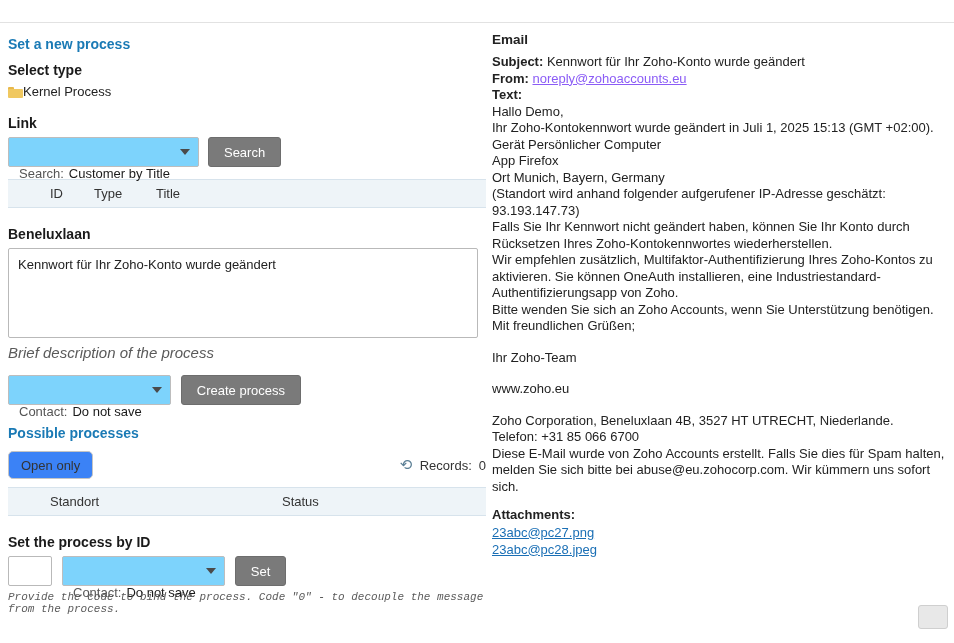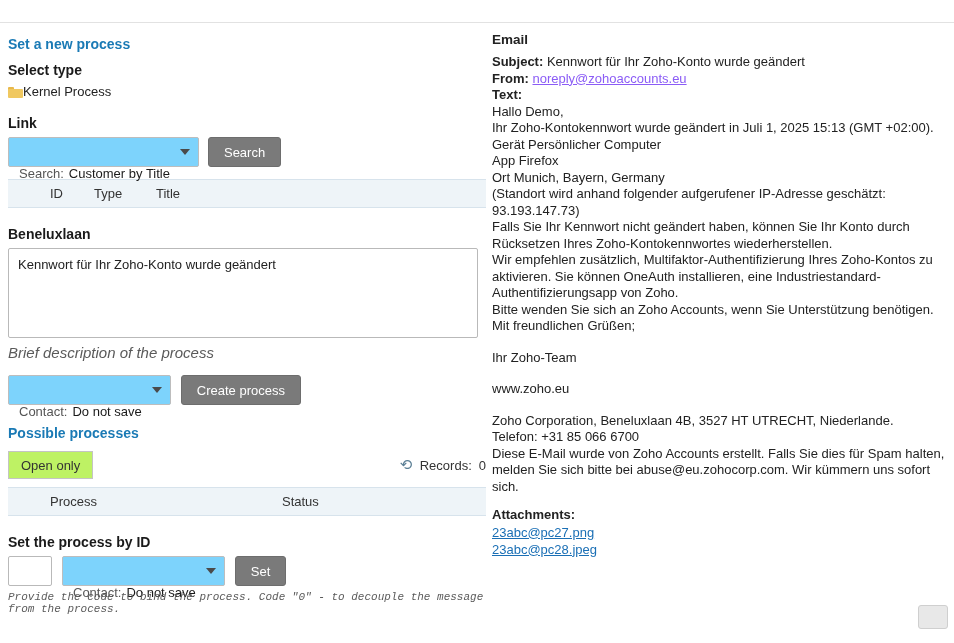--- a/index.html
+++ b/index.html
@@ -117,24 +117,24 @@
     font-size: 13px;
     font-weight: normal;
     cursor: pointer;
   }
   .btn-light {
     display: inline-flex;
     align-items: center;
     justify-content: center;
     height: 28px;
     padding: 0 12px;
-    background: #bef264;
+    background: #3b82f6;
     color: #333;
     border: 1px solid #c4c4c4;
-    border-radius: 0;
+    border-radius: 5px;
     font-size: 13px;
     cursor: pointer;
   }
   table.grid {
     width: 100%;
     border-collapse: collapse;
     margin-bottom: 18px;
   }
   table.grid th {
     background: #eef4f8;
@@ -305,21 +305,21 @@
         <span class="refresh-icon">⟳</span>
         <span>Records:</span>
         <span>0</span>
       </div>
     </div>
 
     <table class="grid">
       <tbody>
           <tr>
         <th class="first"></th>
-        <th style="width:232px;">Process</th>
+        <th style="width:232px;">Standort</th>
         <th>Status</th>
       </tr>
     </tbody>
       </table>
 
     <div class="label-bold">Set the process by ID</div>
     <div class="id-row">
       <input class="id-input" value="" style="">
       <div class="select-box" style="min-width:150px;">
         <span class="select-inner">

